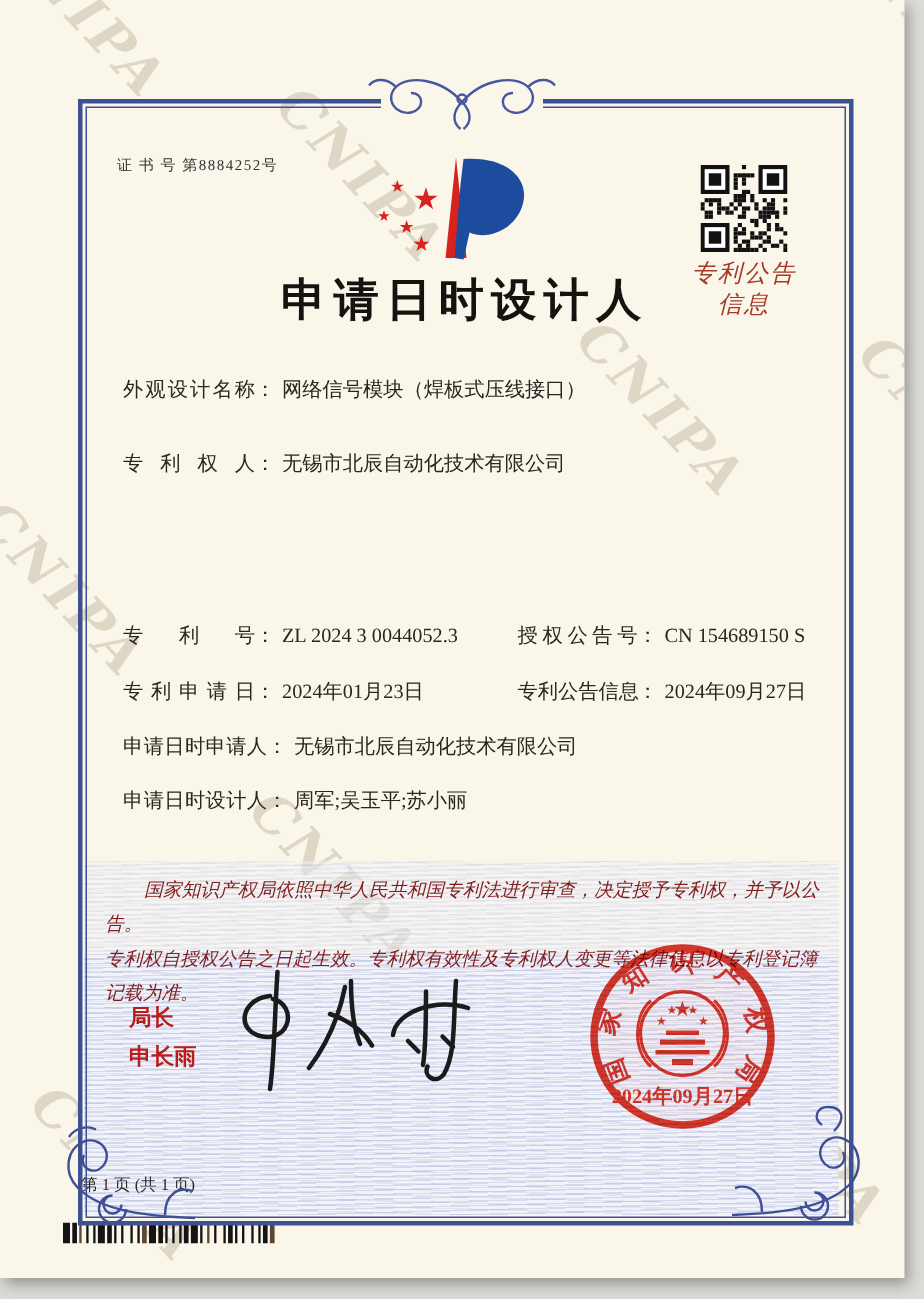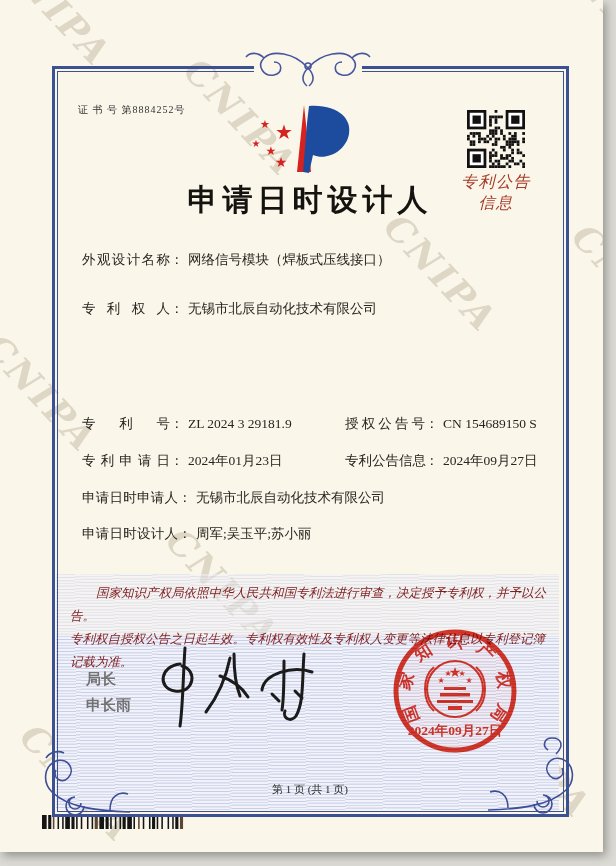--- a/index.html
+++ b/index.html
@@ -57,26 +57,26 @@
   #row5{top:415px;}#row6{top:452px;}#row7{top:489px;}#row8{top:525px;}
   
   #legal{
     position:absolute;left:70px;top:582px;width:476px;z-index:3;
     font-size:12.5px;line-height:23px;color:#7f1d1d;font-style:italic;
   }
   #legal .l1{text-indent:26px;}
   
   #director{position:absolute;left:86px;top:666px;z-index:4;
     font-family:"Liberation Sans","DejaVu Sans",sans-serif;font-weight:bold;
-    font-size:15px;color:#737373;line-height:26px;}
+    font-size:15px;color:#b91c1c;line-height:26px;}
   #signature{position:absolute;left:140px;top:636px;z-index:4;}
   
   #seal{position:absolute;left:388px;top:625px;z-index:5;mix-blend-mode:multiply;}
   
-  #pageno{position:absolute;left:54px;top:782px;width:512px;text-align:center;
+  #pageno{position:absolute;left:54px;top:782px;width:512px;
     font-size:11px;color:#2c2c2c;z-index:3;}
   #barcode{position:absolute;left:42px;top:815px;z-index:3;}
   
   #orn-top{position:absolute;left:212px;top:44px;z-index:7;}
   #orn-bl{position:absolute;left:40px;top:748px;z-index:7;}
   #orn-br{position:absolute;left:486px;top:736px;z-index:7;transform:scaleX(-1);}
   svg{display:block;}
 </style>
 </head>
 <body>
@@ -271,21 +271,21 @@
 
   <div id="title">申请日时设计人</div>
 
   <div class="row" id="row1">
     <span class="lbl">外观设计名称</span><span class="colon">：</span><span class="val">网络信号模块（焊板式压线接口）</span>
   </div>
   <div class="row" id="row2">
     <span class="lbl">专利权人</span><span class="colon">：</span><span class="val">无锡市北辰自动化技术有限公司</span>
   </div>
   <div class="row" id="row5">
-    <span class="lbl">专利号</span><span class="colon">：</span><span class="val">ZL 2024 3 29181.9</span>
+    <span class="lbl">专利号</span><span class="colon">：</span><span class="val">ZL 2024 3 0044052.3</span>
     <span class="rcol"><span class="lbl-r">授权公告号</span><span class="colon">：</span><span class="val">CN 154689150 S</span></span>
   </div>
   <div class="row" id="row6">
     <span class="lbl">专利申请日</span><span class="colon">：</span><span class="val">2024年01月23日</span>
     <span class="rcol"><span class="lbl-r">专利公告信息</span><span class="colon">：</span><span class="val">2024年09月27日</span></span>
   </div>
   <div class="row" id="row7">
     <span class="lbl wide">申请日时申请人</span><span class="colon">：</span><span class="val">无锡市北辰自动化技术有限公司</span>
   </div>
   <div class="row" id="row8">

